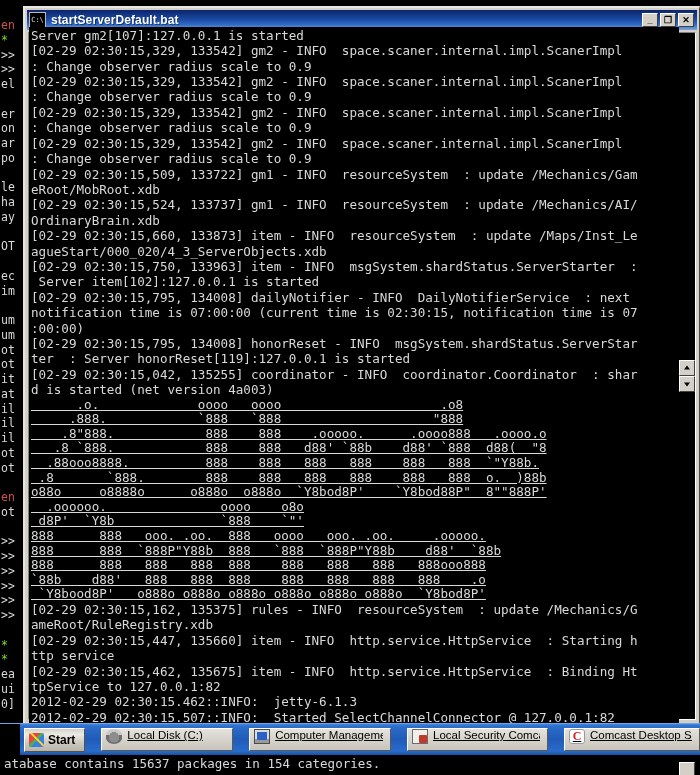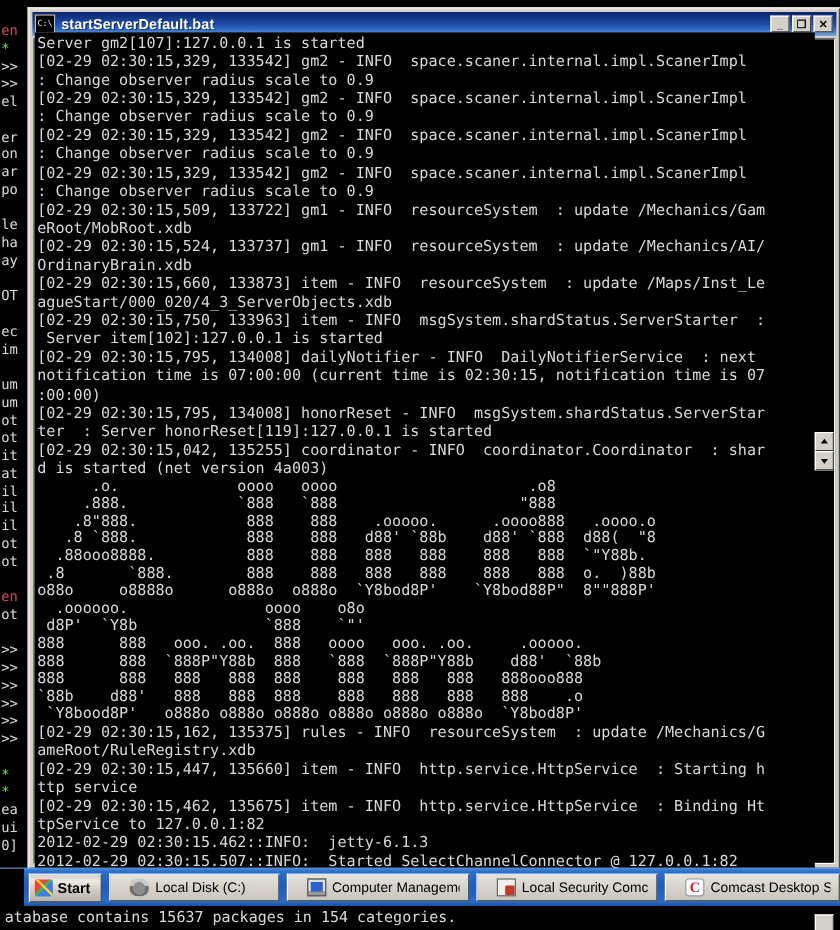--- a/index.html
+++ b/index.html
@@ -85,21 +85,21 @@
     display:flex;
     align-items:center;
   }
   #console{
     flex:1 1 auto;background:#000;color:#d9d9d9;
     font-family:"DejaVu Sans Mono","Liberation Mono",monospace;
     font-size:12.6px;line-height:15.4px;
     white-space:pre;overflow:hidden;
     padding:1px 0 0 2px;box-sizing:border-box;
   }
-  #console .art{line-height:14.6px;}
+  #console .art{line-height:14.6px;text-decoration:underline;}
 
   
   #vscroll{
     flex:0 0 16px;width:16px;background:
       repeating-conic-gradient(#fff 0% 25%, #d4d0c8 0% 50%) 0 0/2px 2px;
     display:flex;flex-direction:column;
   }
   .sb-btn{
     flex:0 0 16px;height:16px;background:#d4d0c8;
     border-top:1px solid #fff;border-left:1px solid #fff;
@@ -118,21 +118,21 @@
     border-top:1px solid #fff;border-left:1px solid #fff;
     border-right:1px solid #404040;border-bottom:1px solid #404040;
     box-sizing:border-box;
   }
 
   
   #taskbar{
     position:absolute;left:0;bottom:20px;width:700px;height:31px;
     background:linear-gradient(180deg,#3f85dd 0%,#2c6ecb 8%,#205bb8 48%,#2a6ccb 88%,#1b4f9e 100%);
     border-top:1px solid #6ba4e8;
-    display:flex;align-items:center;
+    display:flex;align-items:center;gap:10px;
   }
   #taskbar-left{position:absolute;left:0;top:0;width:20px;height:31px;background:#000;}
   #start{
     margin-left:24px;height:24px;display:flex;align-items:center;
     padding:0 9px 0 4px;
     background:linear-gradient(180deg,#d6d2ca 0%,#eceae4 25%,#cfcbc2 60%,#b8b4ab 100%);
     border-top:1px solid #fff;border-left:1px solid #fff;
     border-right:1px solid #53534c;border-bottom:1px solid #53534c;
     font-family:"Liberation Sans",sans-serif;font-size:12px;font-weight:bold;color:#000;
     box-sizing:border-box;
@@ -143,27 +143,27 @@
       linear-gradient(135deg,#e8453c 0%,#e8453c 48%,#3b7fe0 50%,#3b7fe0 100%);
     border-radius:2px;position:relative;overflow:hidden;
   }
   #start .flag::after{
     content:"";position:absolute;left:0;top:0;width:100%;height:100%;
     background:
       linear-gradient(45deg,transparent 0 48%,#f6d02e 50% 58%,transparent 60%),
       linear-gradient(315deg,transparent 0 46%,#4caf50 48% 58%,transparent 60%);
   }
   .taskbtn{
-    height:23px;margin-left:6px;display:flex;align-items:center;
-    padding:0 7px 0 16px;
+    height:23px;margin-left:6px;display:flex;align-items:flex-start;
+    padding:0 7px 0 4px;
     background:linear-gradient(180deg,#e6e3dc 0%,#d9d6cf 40%,#c9c5bd 100%);
     border-top:1px solid #fff;border-left:1px solid #fff;
     border-right:1px solid #5a5a52;border-bottom:1px solid #5a5a52;
     font-family:"Liberation Sans",sans-serif;font-size:11.5px;color:#000;
-    box-sizing:border-box;white-space:nowrap;overflow:hidden;
+    box-sizing:border-box;white-space:nowrap;overflow:hidden;text-decoration:underline;
   }
   .taskbtn .ti{width:16px;height:15px;margin-right:5px;flex:0 0 auto;}
   .taskbtn span{overflow:hidden;text-overflow:clip;}
 
   .tb1{width:155px;}
   .tb2{width:167px;}
   .tb3{width:166px;}
   .tb4{width:160px;}
 
   

